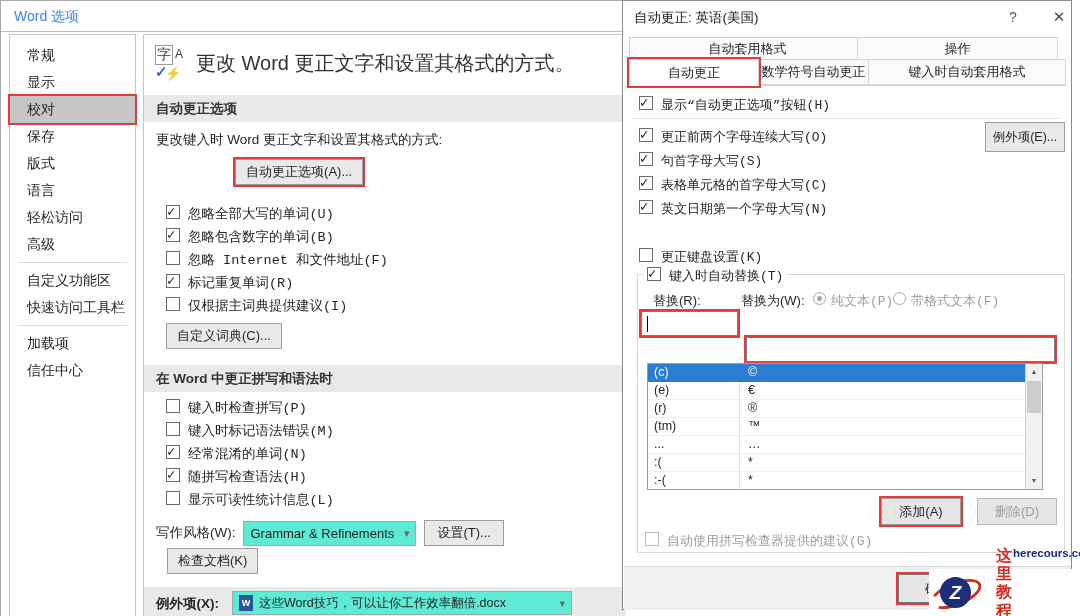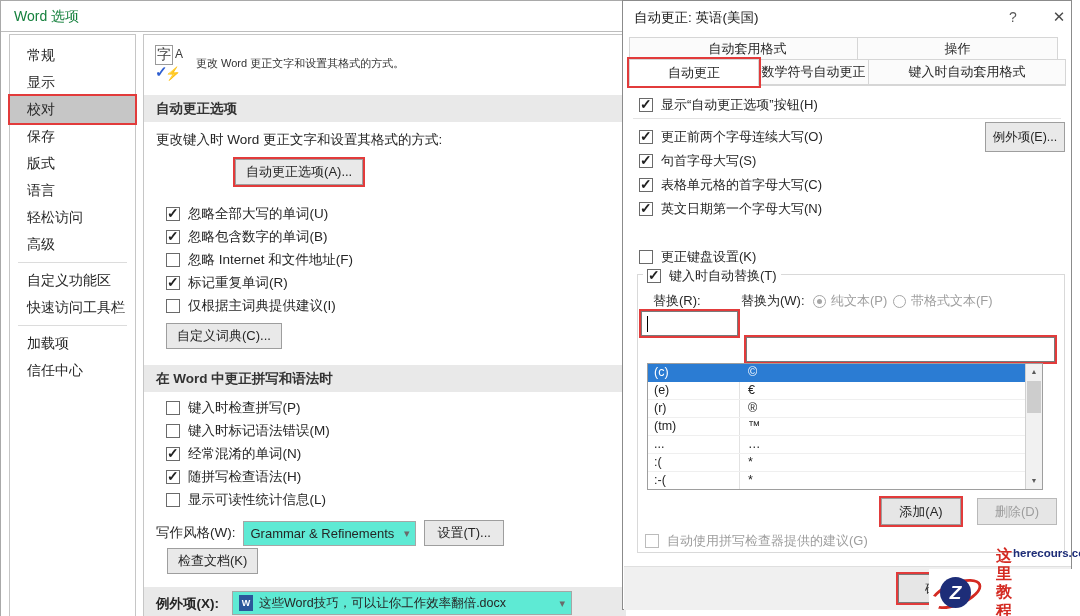--- a/index.html
+++ b/index.html
@@ -9,53 +9,53 @@
   .abs { position:absolute; }
 
   
   .btn { background:#e6e6e6; border:1px solid #9e9e9e; font-size:13px; color:#262626;
          display:inline-flex; align-items:center; justify-content:center;
          font-family:"Liberation Sans", sans-serif; }
   .btn.light { background:#e9e9e9; }
   .btn.disabled { color:#9e9e9e; border-color:#b9b9b9; }
   .red-box { box-shadow:0 0 0 2px #e23b3b; }
 
-  .cbrow { display:flex; align-items:center; gap:8px; font-size:13.5px; white-space:nowrap; }
+  .cbrow { display:flex; gap:8px; font-size:13.5px; white-space:nowrap;font-family:Liberation Mono, monospace; }
   .cb { width:14px; height:14px; border:1px solid #6a6a6a; background:#fff; position:relative; flex:none; }
   .cb[data-checked="true"]::after { content:"✓"; position:absolute; left:0px; top:-3px;
         font-size:14px; font-weight:bold; color:#222; }
   .cb.disabled { border-color:#bcbcbc; }
   .dim { color:#9e9e9e; }
 
   .radio { width:13px; height:13px; border:1px solid #a5a5a5; border-radius:50%; background:#fff;
            position:relative; flex:none; }
   .radio[data-checked="true"]::after { content:""; position:absolute; inset:3px; border-radius:50%; background:#a5a5a5; }
 
   .select { background:#5eead4; border:1px solid #a6a6a6; display:flex; align-items:center;
             font-size:13px; padding:0 6px; gap:6px; }
   .select .arrow { margin-left:auto; color:#6a6a6a; font-size:11px; }
 
   
   #word-options { left:0; top:0; width:625px; height:616px; background:#fff;
                   border:1px solid #a9a9a9; border-bottom:none; }
-  .wo-title { left:13px; top:7px; font-size:14px; color:#15803d; }
+  .wo-title { left:13px; top:7px; font-size:14px; color:#3b82f6; }
   .wo-titleline { left:0; top:30px; width:625px; border-top:1px solid #bdbdbd; }
 
   #wo-sidebar { left:8px; top:33px; width:127px; height:583px; background:#fff;
                 border:1px solid #c6c6c6; border-bottom:none; padding-top:7px; }
   .side-item { height:27px; line-height:27px; padding-left:17px; font-size:14px; color:#262626; cursor:default; }
   .side-item.selected { background:#c6c6c6; box-shadow:0 0 0 2px #e23b3b; position:relative; z-index:2; }
   .side-divider { height:1px; background:#dcdcdc; margin:4px 8px; }
 
   #wo-main { left:142px; top:33px; width:483px; height:583px; background:#fff;
              border:1px solid #c6c6c6; border-bottom:none; border-right:none; overflow:hidden; }
   .band { left:0; width:483px; height:27px; background:#e9e9e9; font-weight:bold; font-size:13.5px;
           color:#333; line-height:27px; padding-left:12px; }
   .intro-row { left:10px; top:12px; display:flex; align-items:center; gap:11px; }
-  .intro-text { font-size:11px; color:#333; }
+  .intro-text { font-size:20px; color:#333; }
   .ac-icon { width:31px; height:32px; position:relative; background:#fff; flex:none; }
   .ac-icon .ch { position:absolute; left:1px; top:-2px; font-size:14px; color:#3a3a3a; border:1px solid #9a9a9a; padding:0 1px; background:#fff; }
   .ac-icon .lt { position:absolute; right:2px; top:0; font-size:12px; color:#3a3a3a; }
   .ac-icon .ck { position:absolute; left:1px; bottom:-2px; font-size:15px; font-weight:bold; color:#2f5fd0; }
   .ac-icon .bo { position:absolute; right:3px; bottom:-2px; font-size:13px; color:#f2a81d; }
 
   
   #ac-dialog { left:622px; top:0; width:450px; height:610px; background:#fff; border:1px solid #8b8b8b; }
   .ac-title { left:11px; top:8px; font-size:13.5px; color:#1a1a1a; }
   .ac-help { left:378px; top:5px; width:24px; height:22px; font-size:14px; color:#5a5a5a; text-align:center; line-height:22px; }

